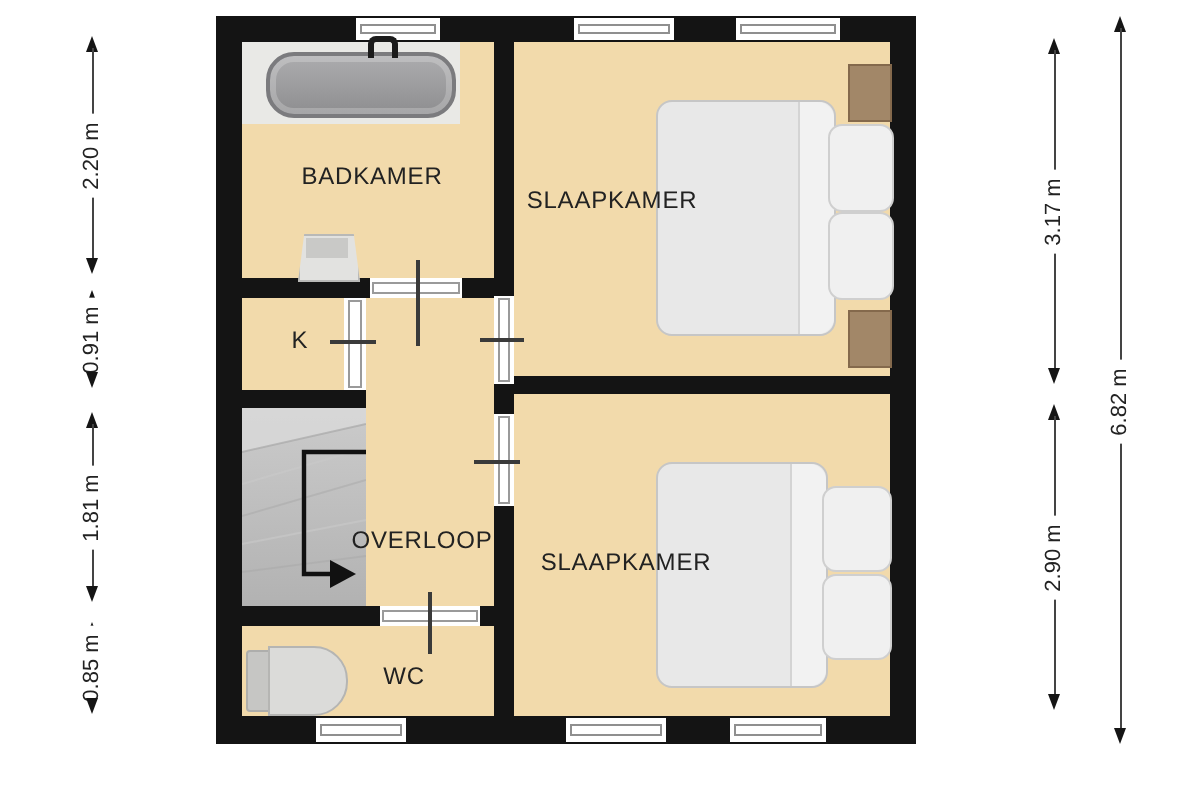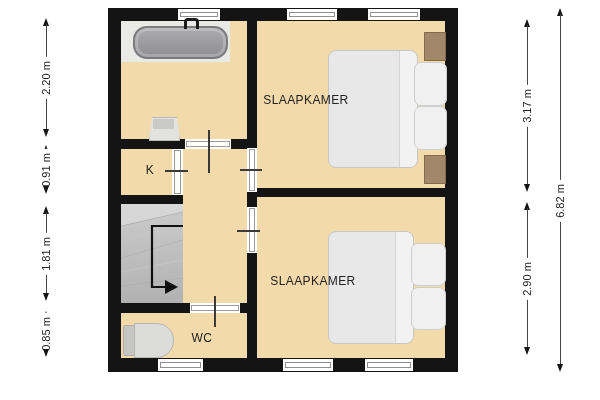--- a/index.html
+++ b/index.html
@@ -145,22 +145,24 @@
     </div>
   <div class="abs pillow" style="left:414px;top:62px;width:31px;height:42px;"></div>
   <div class="abs pillow" style="left:414px;top:106px;width:31px;height:42px;"></div>
 
   <div class="abs duvet" style="left:328px;top:231px;width:84px;height:111px;">
       <span class="fold"></span>
     </div>
   <div class="abs pillow" style="left:411px;top:243px;width:33px;height:41px;"></div>
   <div class="abs pillow" style="left:411px;top:287px;width:33px;height:41px;"></div>
 
+  <span class="abs room-label" style="left:186px;top:88px;">BADKAMER</span>
   <span class="abs room-label" style="left:306px;top:100px;">SLAAPKAMER</span>
   <span class="abs room-label" style="left:150px;top:170px;">K</span>
+  <span class="abs room-label" style="left:211px;top:270px;">OVERLOOP</span>
   <span class="abs room-label" style="left:202px;top:338px;">WC</span>
   <span class="abs room-label" style="left:313px;top:281px;">SLAAPKAMER</span>
 
   <div class="vdim" style="left:39px;top:18px;height:119px;">
     <span class="ah up"></span>
     <span class="vline"></span>
     <span class="vlabel">2.20 m</span>
     <span class="ah down"></span>
   </div>
   <div class="vdim" style="left:39px;top:145px;height:49px;">

